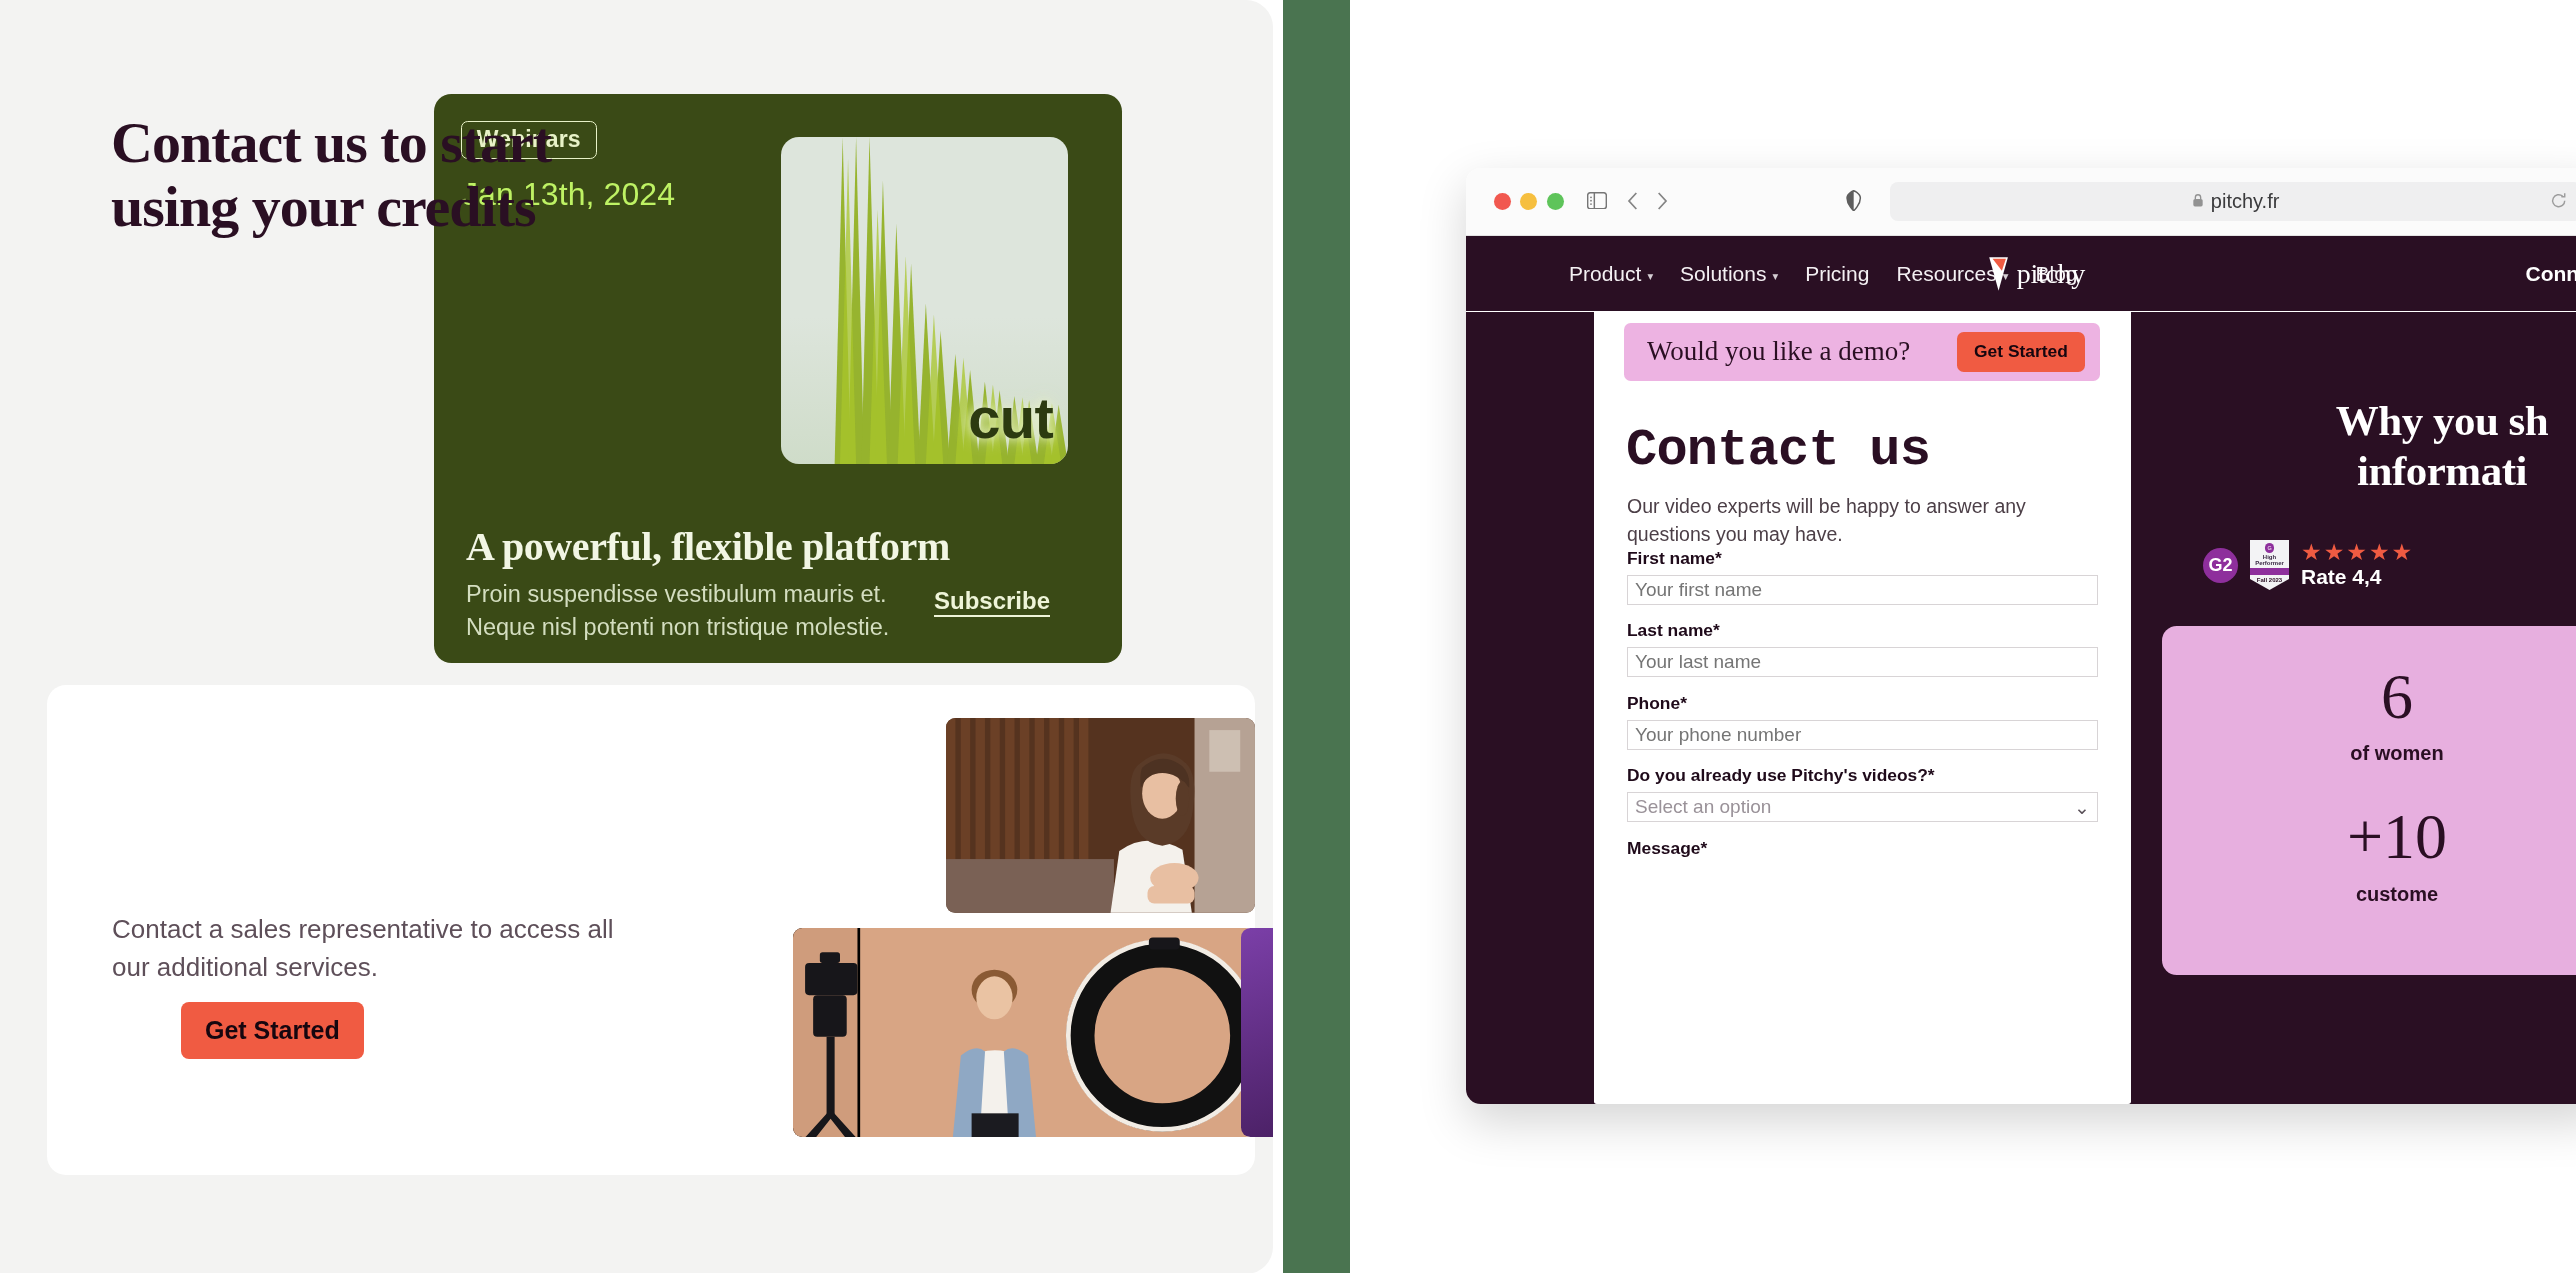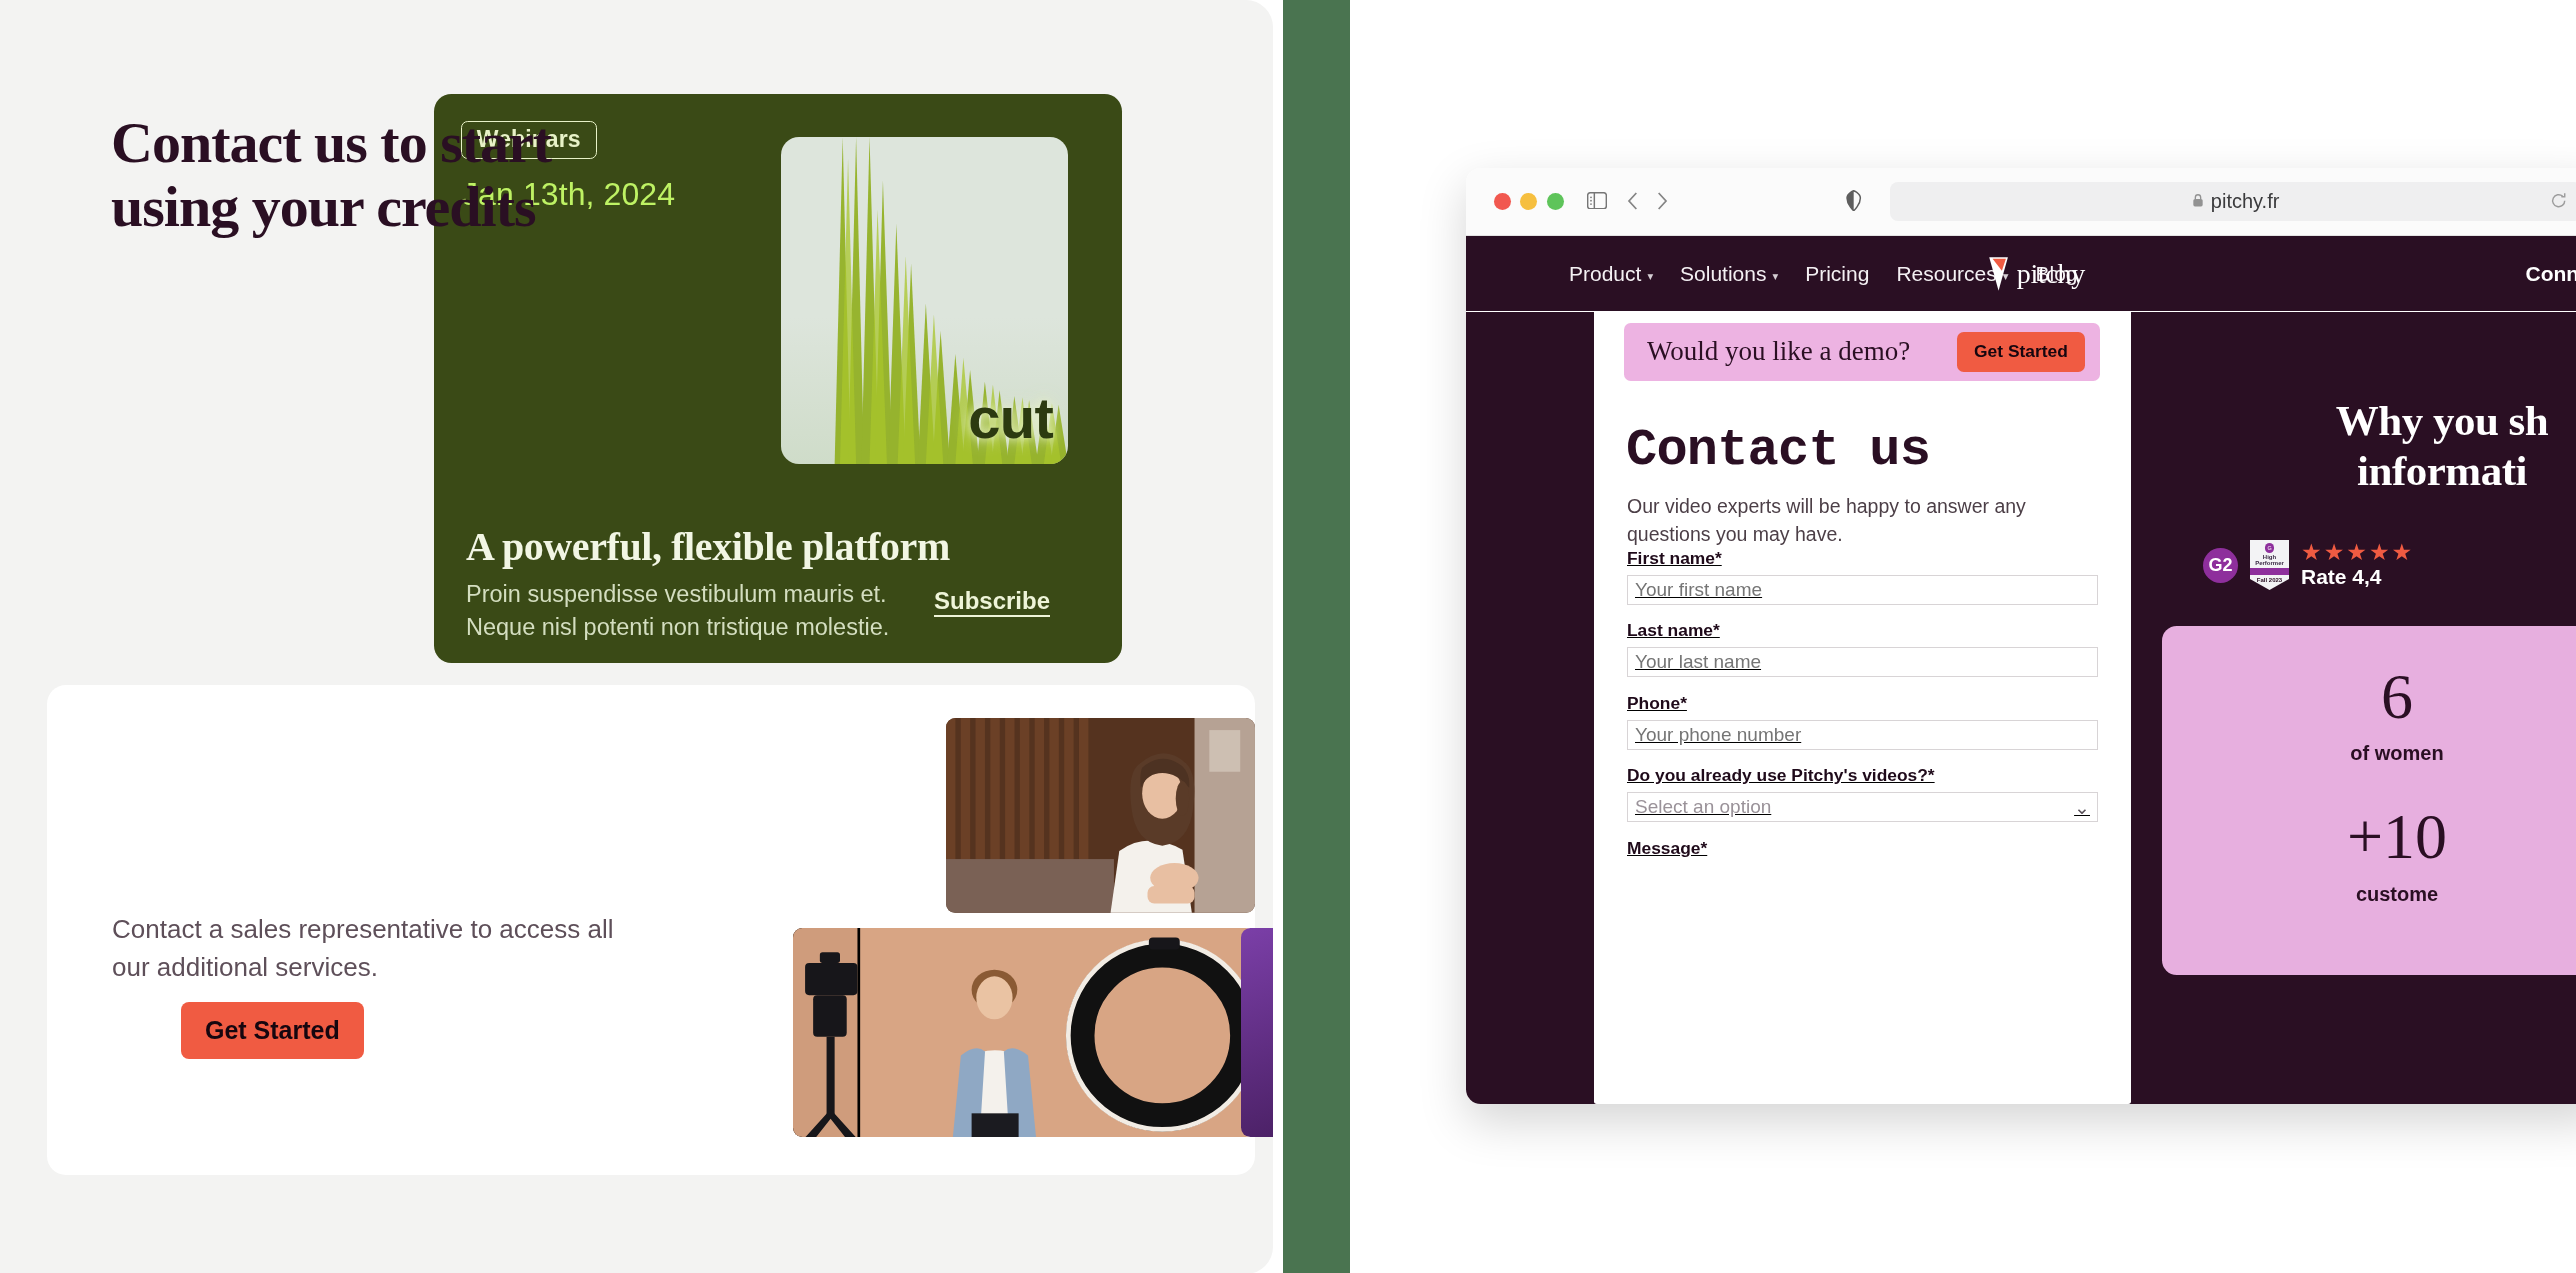--- a/index.html
+++ b/index.html
@@ -174,21 +174,21 @@
   }
   .form-h1{
     position:absolute; left:32px; top:109px;
     font-family:Liberation Mono, monospace; font-weight:700;
     font-size:52px; color:#2a0f23; letter-spacing:-0.8px;
   }
   .form-intro{
     position:absolute; left:33px; top:180px; width:480px;
     font-size:19.5px; line-height:1.45; color:#4c3f47;
   }
-  .fields{ position:absolute; left:33px; top:236px; width:471px;text-decoration:underline; }
+  .fields{ position:absolute; left:33px; top:236px; width:471px; }
   .field{ margin-bottom:15.4px; }
   .field label{ display:block; font-size:17.4px; font-weight:700; color:#1f0a1a; margin-bottom:6px; }
   .field input, .field .select{
     width:100%; height:30px; border:0.7px solid #d8d4d6; border-radius:0;
     background:#fff; font-size:19px; color:#9a9299; padding:0 7px;
     font-family:"Liberation Sans", sans-serif;
     display:flex; align-items:center;
   }
   .field .select{ justify-content:space-between; cursor:pointer; }
   .sel-caret{ color:#5b525a; font-size:19px; }

